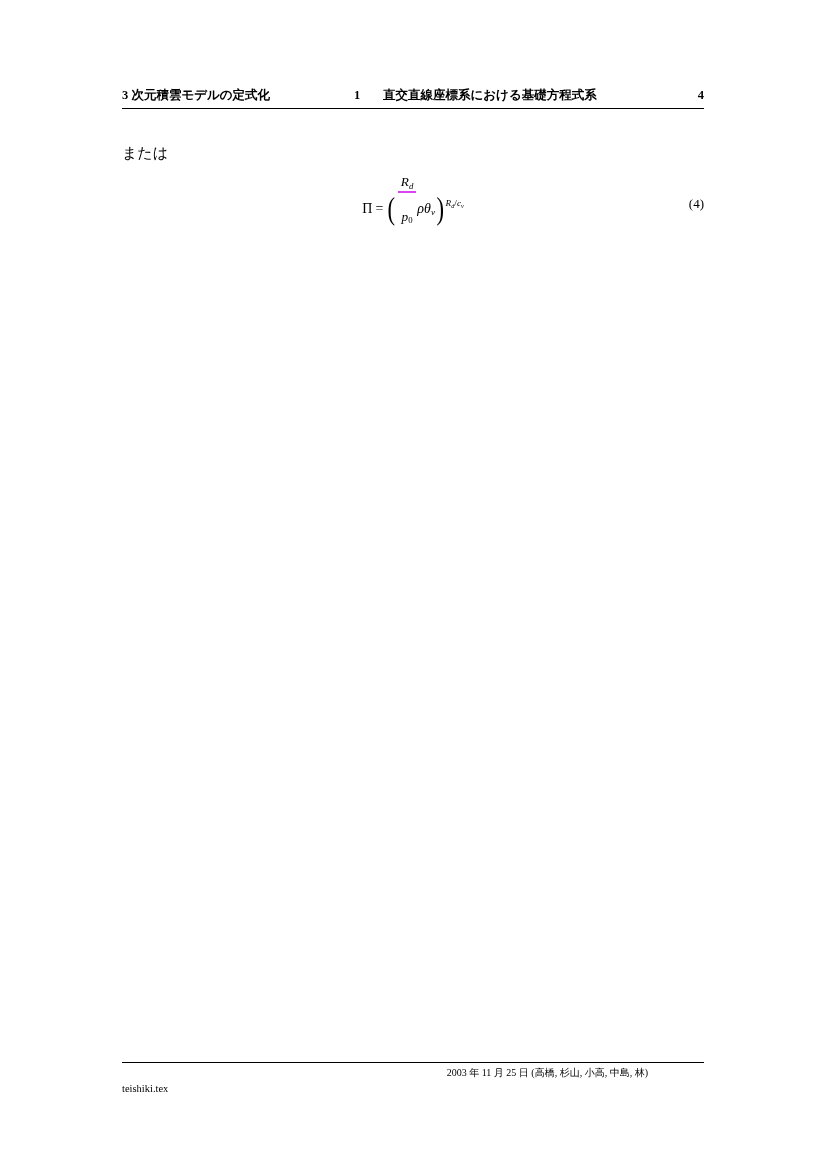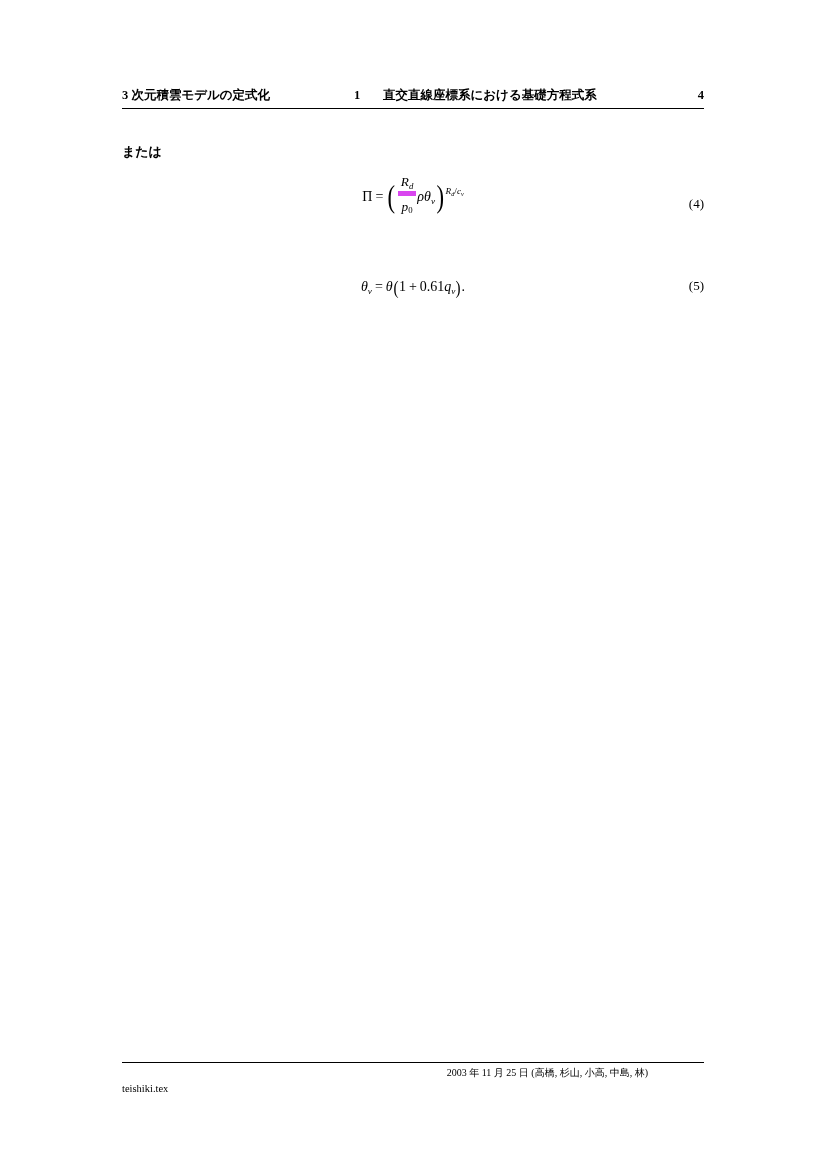--- a/index.html
+++ b/index.html
@@ -42,24 +42,23 @@
     left: 122px;
     top: 108px;
     width: 582px;
     height: 1px;
     background: #000;
   }
 
   
   .para {
     position: absolute;
-    font-size: 13px;
+    font-size: 15px;
     line-height: 1.5;
     white-space: nowrap;
-    font-weight: bold;
   }
   #para-matawa { left: 122px; top: 142px; }
   #para-dearu  { left: 122px; top: 241px; }
 
   
   .eqblock {
     position: absolute;
     left: 122px;
     width: 582px;
     text-align: center;
@@ -109,21 +108,21 @@
     display: inline-block;
     vertical-align: middle;
     text-align: center;
     font-size: 0.95em;
     line-height: 1.05;
     margin: 0 1px;
     position: relative;
     top: -0.05em;
   }
   .frac .num { display: block; padding: 0 3px; }
-  .frac .den { display: block; padding: 4px 3px; border-top: 5px solid #d946ef; }
+  .frac .den { display: block; padding: 17px 3px; border-top: 2px solid #d946ef; }
 
   
   .bigparen {
     display: inline-block;
     font-size: 2.25em;
     font-style: normal;
     vertical-align: middle;
     line-height: 0.72;
     position: relative;
     top: -0.02em;
@@ -180,24 +179,18 @@
   <div class="para" id="para-matawa">または</div>
 
   <div class="eqblock" id="eq4-block">
     <span class="math">
       <span class="up">Π</span><span class="op">=</span><span class="bigparen">(</span><span class="frac"><span class="num"><span>R</span><span class="sub">d</span></span><span class="den"><span>p</span><span class="sub-up">0</span></span></span><span>ρ</span><span>θ</span><span class="sub">v</span><span class="bigparen">)</span><span class="sup"><span>R</span><span class="sub">d</span><span class="up">/</span><span>c</span><span class="sub">v</span></span>
     </span>
     <span class="eqnum" id="eq4-num">(4)</span>
   </div>
 
 
-  <div class="eqblock" id="eq5-block">
-    <span class="math">
-      <span>θ</span><span class="sub">v</span><span class="op">=</span><span>θ</span><span class="medparen">(</span><span class="num-up">1</span><span class="op">+</span><span class="num-up">0.61</span><span>q</span><span class="sub">v</span><span class="medparen">)</span><span class="up">.</span>
-    </span>
-    <span class="eqnum" id="eq5-num">(5)</span>
-  </div>
 
   <div class="footer-rule"></div>
   <div class="footer-left">teishiki.tex</div>
   <div class="footer-right">2003 年 11 月 25 日 (高橋, 杉山, 小高, 中島, 林)</div>
 
 </div>
 
 </body></html>

